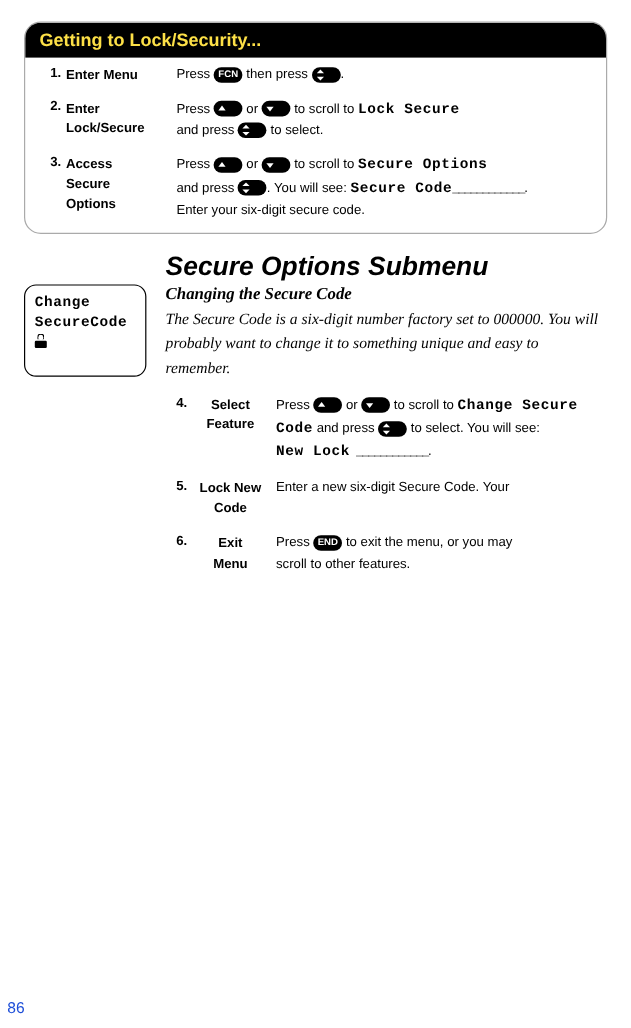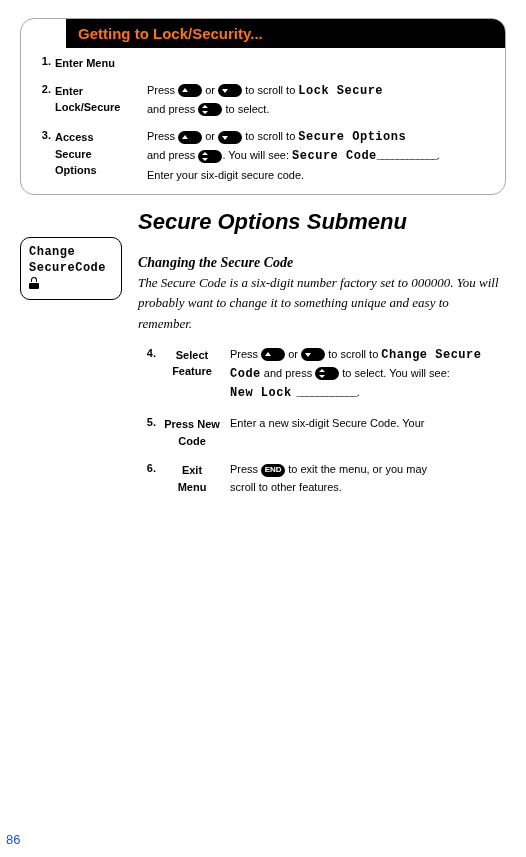--- a/index.html
+++ b/index.html
@@ -13,26 +13,25 @@
     padding: 18px 20px 20px 20px;
   }
   .card {
     border: 1px solid #aaa;
     border-radius: 14px;
     overflow: hidden;
     margin-bottom: 14px;
   }
   .card-header {
     background: #000;
-    color: #f97316;
+    color: #fde047;
     font-family: Arial, Helvetica, sans-serif;
     font-weight: bold;
     font-size: 15px;
     padding: 6px 12px 6px 12px;
-    margin-left: 45px;
   }
   .card-body {
     padding: 6px 12px 8px 12px;
   }
   .step-row {
     display: flex;
     align-items: flex-start;
     margin-bottom: 10px;
   }
   .step-row:last-child { margin-bottom: 2px; }
@@ -133,21 +132,21 @@
     align-items: flex-start;
     margin-top: 6px;
   }
   .sidebar {
     width: 102px;
     flex-shrink: 0;
   }
   .screen-box {
     border: 1px solid #000;
     border-radius: 10px;
-    padding: 6px 6px 6px 8px;
+    padding: 6px 6px 20px 8px;
     font-family: 'Courier New', monospace;
     font-size: 12px;
     line-height: 1.35;
     font-weight: bold;
     letter-spacing: 0.5px;
     position: relative;
     margin-top: 28px;
   }
   .lock-icon {
     display:inline-block;
@@ -179,21 +178,21 @@
   }
   .content {
     flex: 1;
     padding-left: 16px;
   }
   .section-title {
     font-family: Arial, Helvetica, sans-serif;
     font-weight: bold;
     font-style: italic;
     font-size: 22px;
-    margin-bottom: 20px;
+    margin-bottom: 3px;
   }
   .subheading {
     font-family: Georgia, 'Times New Roman', serif;
     font-weight: bold;
     font-style: italic;
     font-size: 14px;
     margin-bottom: 2px;
   }
   .para {
     font-family: Georgia, 'Times New Roman', serif;
@@ -248,20 +247,23 @@
 </head>
 <body>
 
 <div class="card">
   <div class="card-header">Getting to Lock/Security...</div>
   <div class="card-body">
 
     <div class="step-row">
       <div class="step-num">1.</div>
       <div class="step-label">Enter Menu</div>
+      <div class="step-text">
+        <span>Press </span><span class="pill">FCN</span><span> then press </span><span class="pill pill-arrows"></span><span>.</span>
+      </div>
     </div>
 
     <div class="step-row">
       <div class="step-num">2.</div>
       <div class="step-label">
         <span>Enter</span><br>
         <span>Lock/Secure</span>
       </div>
       <div class="step-text">
         <span>Press </span><span class="pill pill-up"></span><span> or </span><span class="pill pill-down"></span><span> to scroll to </span><span class="lcd">Lock Secure</span><br>
@@ -309,21 +311,21 @@
         <div class="step-text2">
           <span>Press </span><span class="pill pill-up"></span><span> or </span><span class="pill pill-down"></span><span> to scroll to </span><span class="lcd">Change Secure</span><br>
           <span class="lcd">Code</span><span> and press </span><span class="pill pill-arrows"></span><span> to select. You will see:</span><br>
           <span class="lcd">New Lock</span><span class="lcd lcd-dots"> ____________</span><span>.</span>
         </div>
       </div>
 
       <div class="step-row2">
         <div class="step-num2">5.</div>
         <div class="step-label2">
-          <span>Press New</span><br>
+          <span>Lock New</span><br>
           <span>Code</span>
         </div>
         <div class="step-text2">
           <span>Enter a new six-digit Secure Code. Your</span><br>
         </div>
       </div>
 
       <div class="step-row2">
         <div class="step-num2">6.</div>
         <div class="step-label2">

